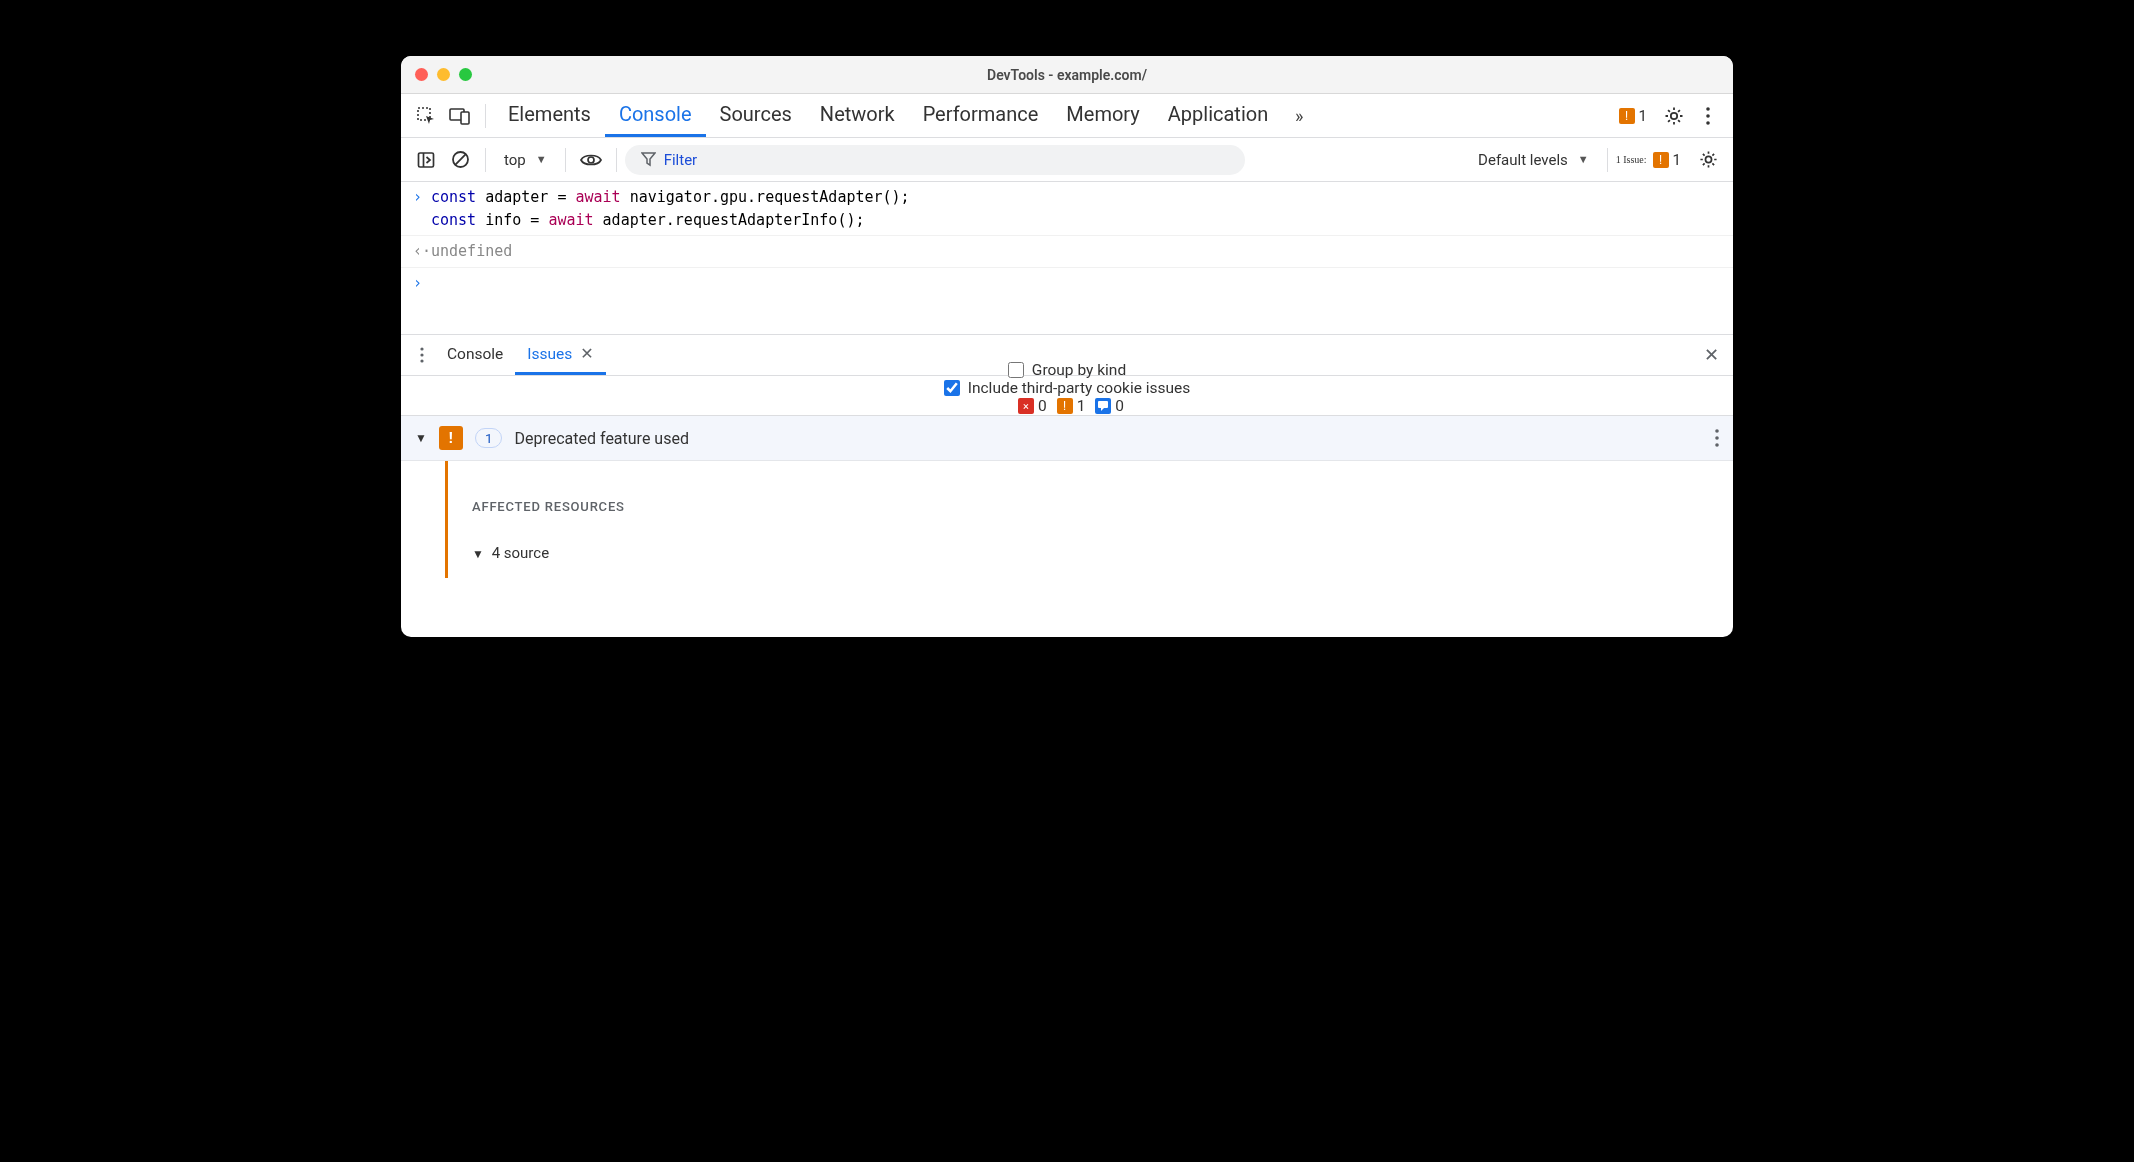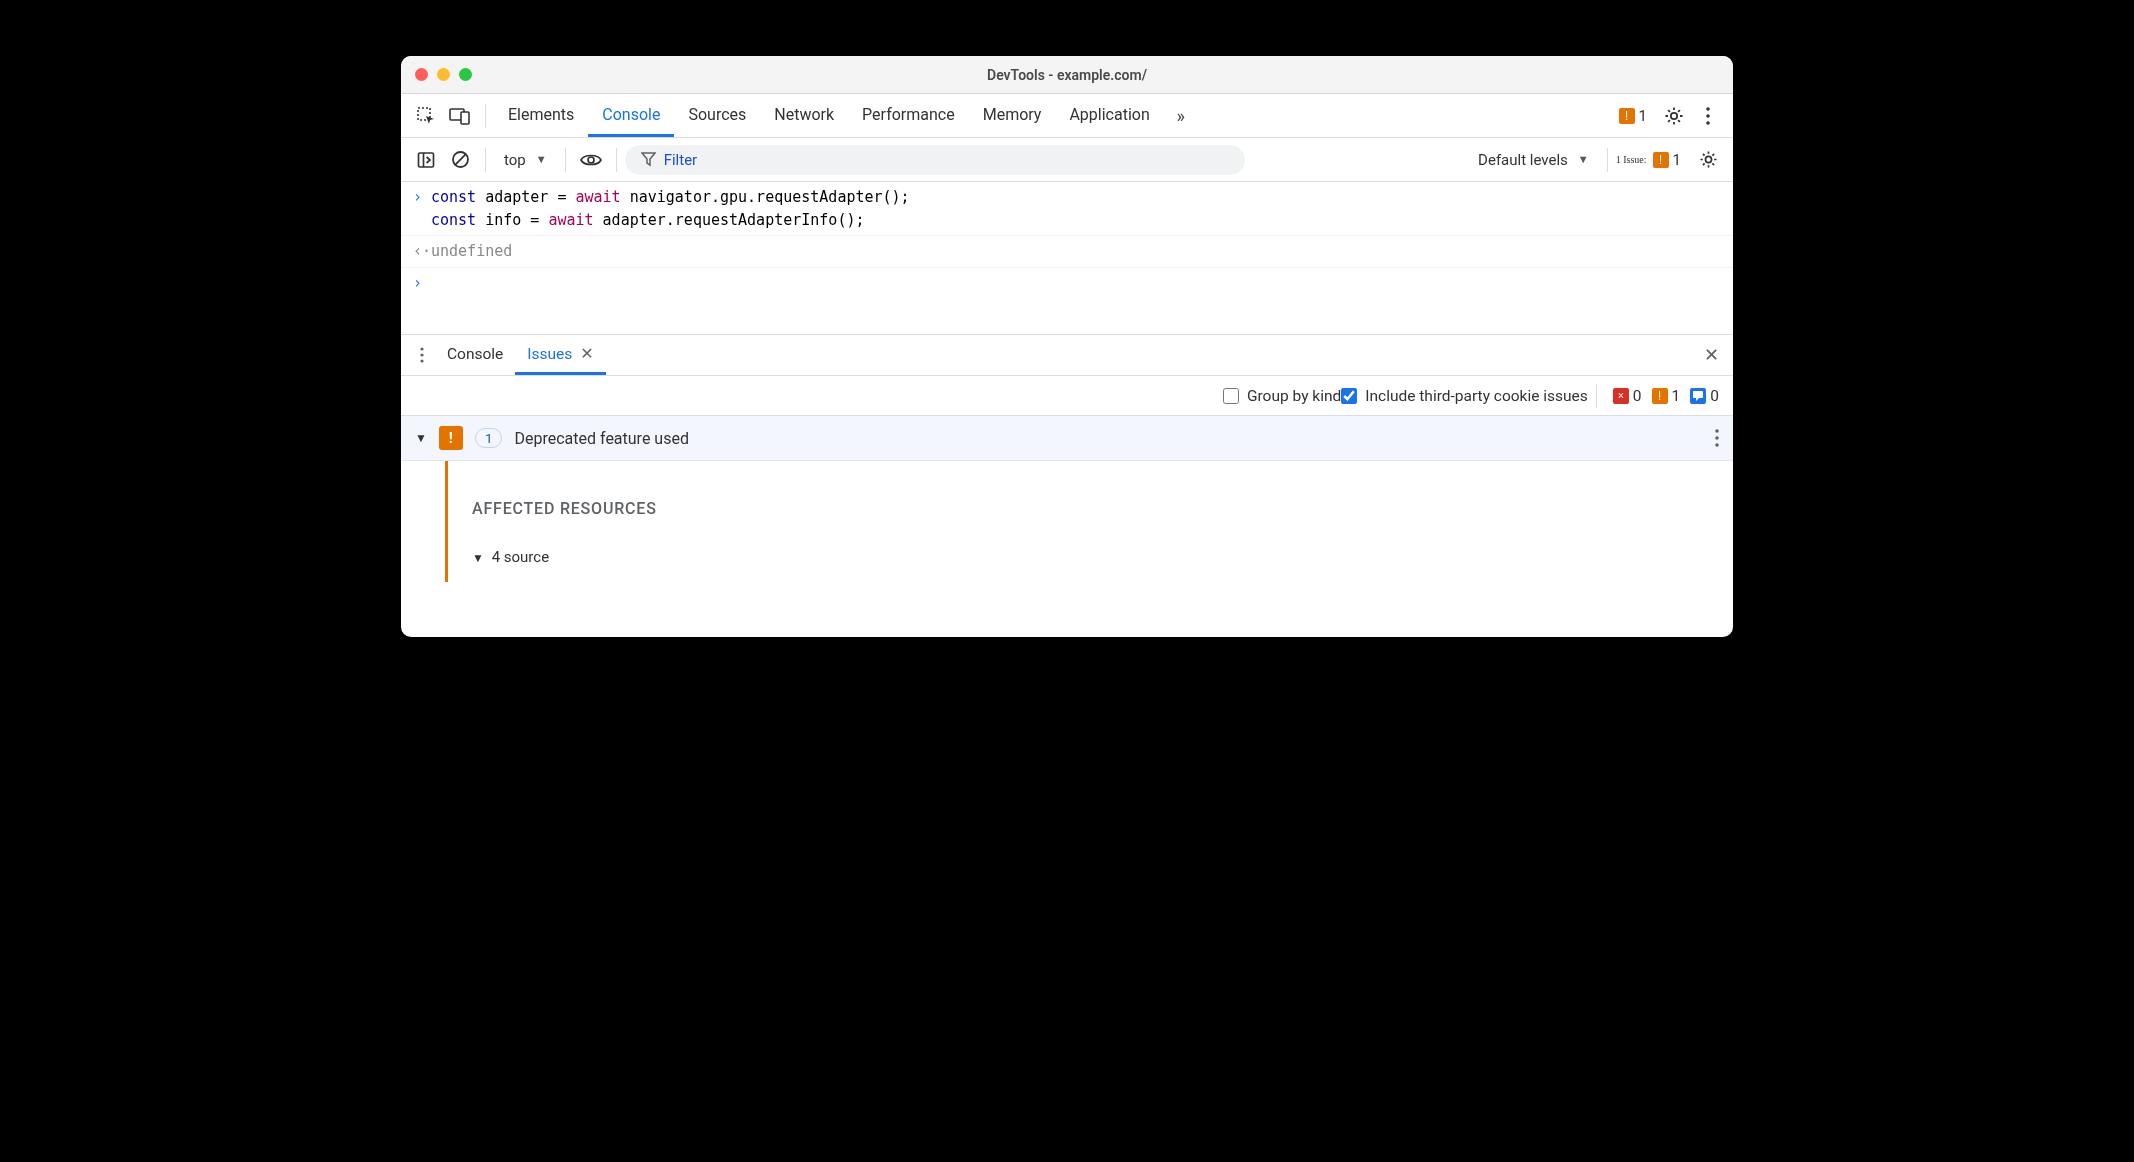--- a/index.html
+++ b/index.html
@@ -55,21 +55,21 @@
   .icon-btn {
     width: 34px; height: 34px;
     display:flex;align-items:center;justify-content:center;
     color:#333; cursor:pointer;
   }
   .divider { width:1px; height:24px; background:#dcdde0; margin:0 8px;}
   .tabs { display:flex; align-items:stretch; height:100%; gap:0; }
   .tab {
     padding: 0 14px;
     display:flex; align-items:center;
-    font-size: 16px; color:#333; cursor:pointer;
+    font-size: 20px; color:#333; cursor:pointer;
     border-bottom: 3px solid transparent;
   }
   .tab.active { color:#1a73e8; border-bottom-color:#1a73e8; }
   .spacer { flex:1; }
   .badge-warn {
     background:#e37400; color:#fff; font-size:12px;
     padding:1px 4px; border-radius:2px;
     display:inline-flex;align-items:center;justify-content:center;
     width:16px;height:16px;
   }
@@ -136,21 +136,21 @@
     gap:8px;
   }
   .drawer-tab.active { color:#1a73e8; border-bottom-color:#1a73e8;}
   .close-x { color:#5f6368; font-size:16px; cursor:pointer; font-family:sans-serif;}
   
   .issues-toolbar {
     height:40px; background:#fff;
     border-bottom:1px solid #dcdde0;
     display:flex;align-items:center;justify-content:flex-end;
     padding:0 14px; gap:0;
-    font-size:15.5px; color:#333;
+    font-size:15.5px; color:#333;flex-direction:column;
   }
   .cb { width:16px;height:16px; accent-color:#1a73e8;}
   .cb-label { display:flex;align-items:center;gap:8px;}
   .issue-counts { display:flex;align-items:center;gap:4px; margin-left:8px;}
   
   .issue-header {
     background:#f3f6fc;
     border-bottom:1px solid #e4e6ea;
     display:flex;align-items:center;
     padding: 10px 14px;
@@ -165,21 +165,21 @@
   }
   .count-pill {
     border:1px solid #c2d4f7; color:#1a57c2; border-radius:10px;
     padding:1px 9px; font-size:13.5px;
   }
   .issue-body {
     display:flex;
   }
   .accent-bar { width:3px; background:#e37400; margin-left:44px; }
   .issue-content { padding:16px 24px; font-size:15.5px; color:#333; flex:1;}
-  .aff { margin-top:22px; font-size:16px; letter-spacing:0.8px; color:#5f6368; font-weight:500;}
+  .aff { margin-top:22px; font-size:13px; letter-spacing:0.8px; color:#5f6368; font-weight:500;}
   .src { margin-top:30px; font-size:15px; color:#333;}
   .kebab { color:#5f6368; font-size:20px; letter-spacing:1px;}
   svg { display:block; }
 </style>
 </head>
 <body>
 
 <div class="window">
 
   <div class="titlebar">

